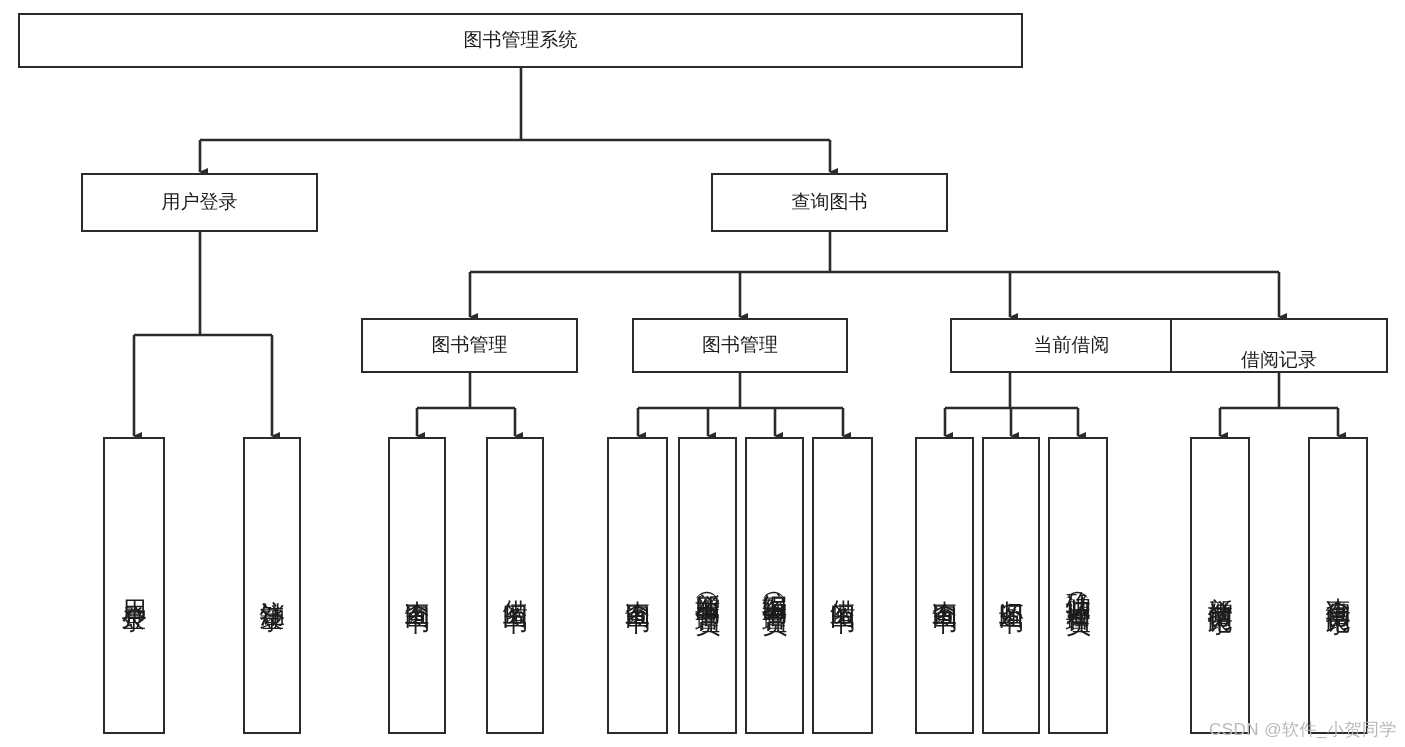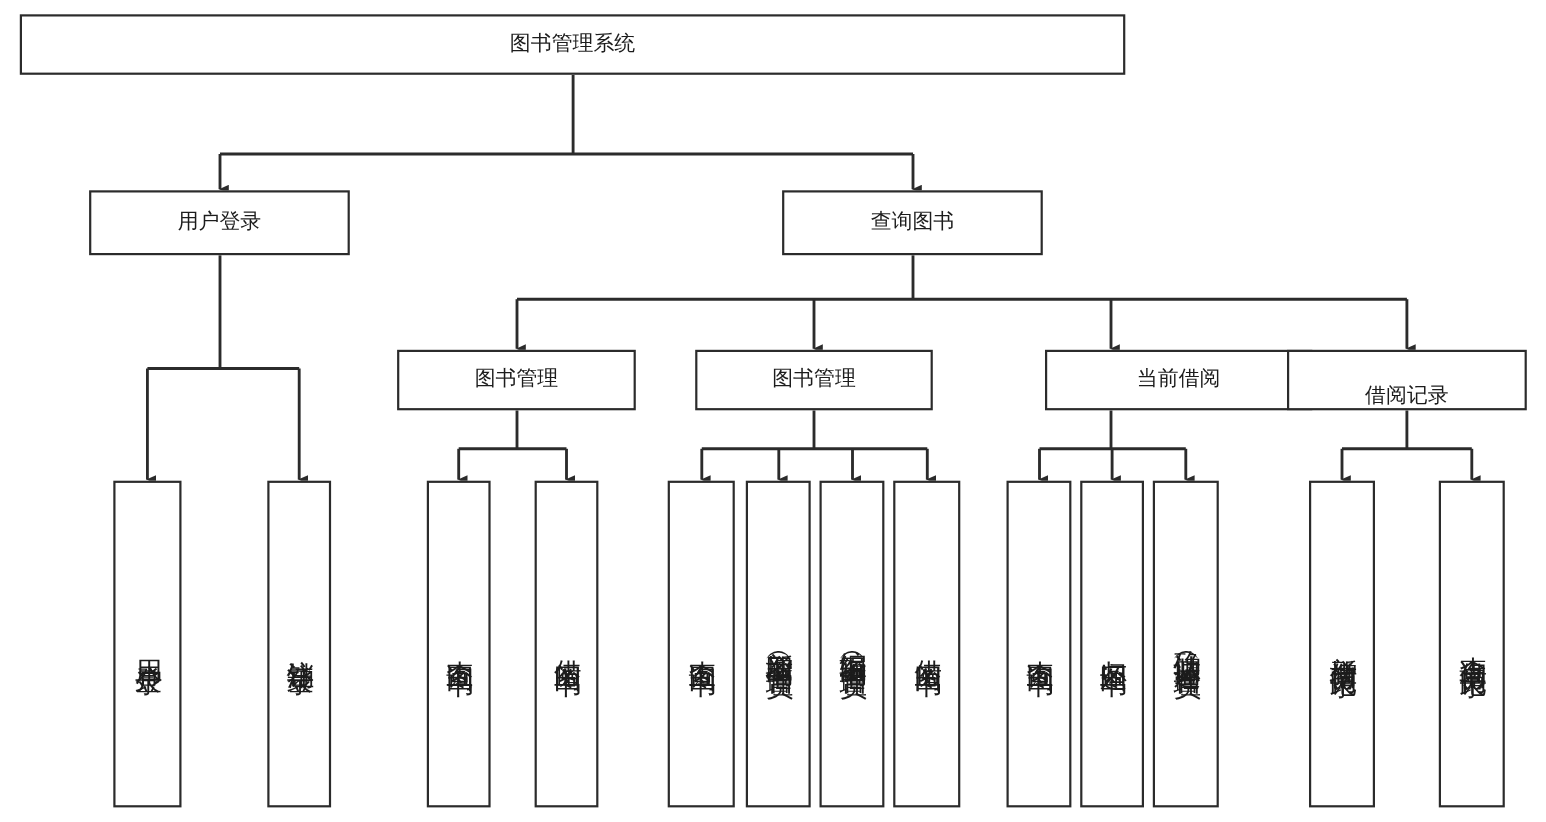--- a/index.html
+++ b/index.html
@@ -166,13 +166,14 @@
         <span class="label">确认归还（管理员）</span>
       </div>
       <div class="node vertical" id="node_leaf-add-borrow-record" style="left: 1190px; top: 437px; width: 60px; height: 297px;">
         <span class="label">新增借阅记录</span>
       </div>
       <div class="node vertical" id="node_leaf-query-borrow-record" style="left: 1308px; top: 437px; width: 60px; height: 297px;">
         <span class="label">查询借阅记录</span>
       </div>
     </div>
 
+  <div class="watermark">CSDN @软件_小贺同学</div>
 </div>
 
 </body></html>

